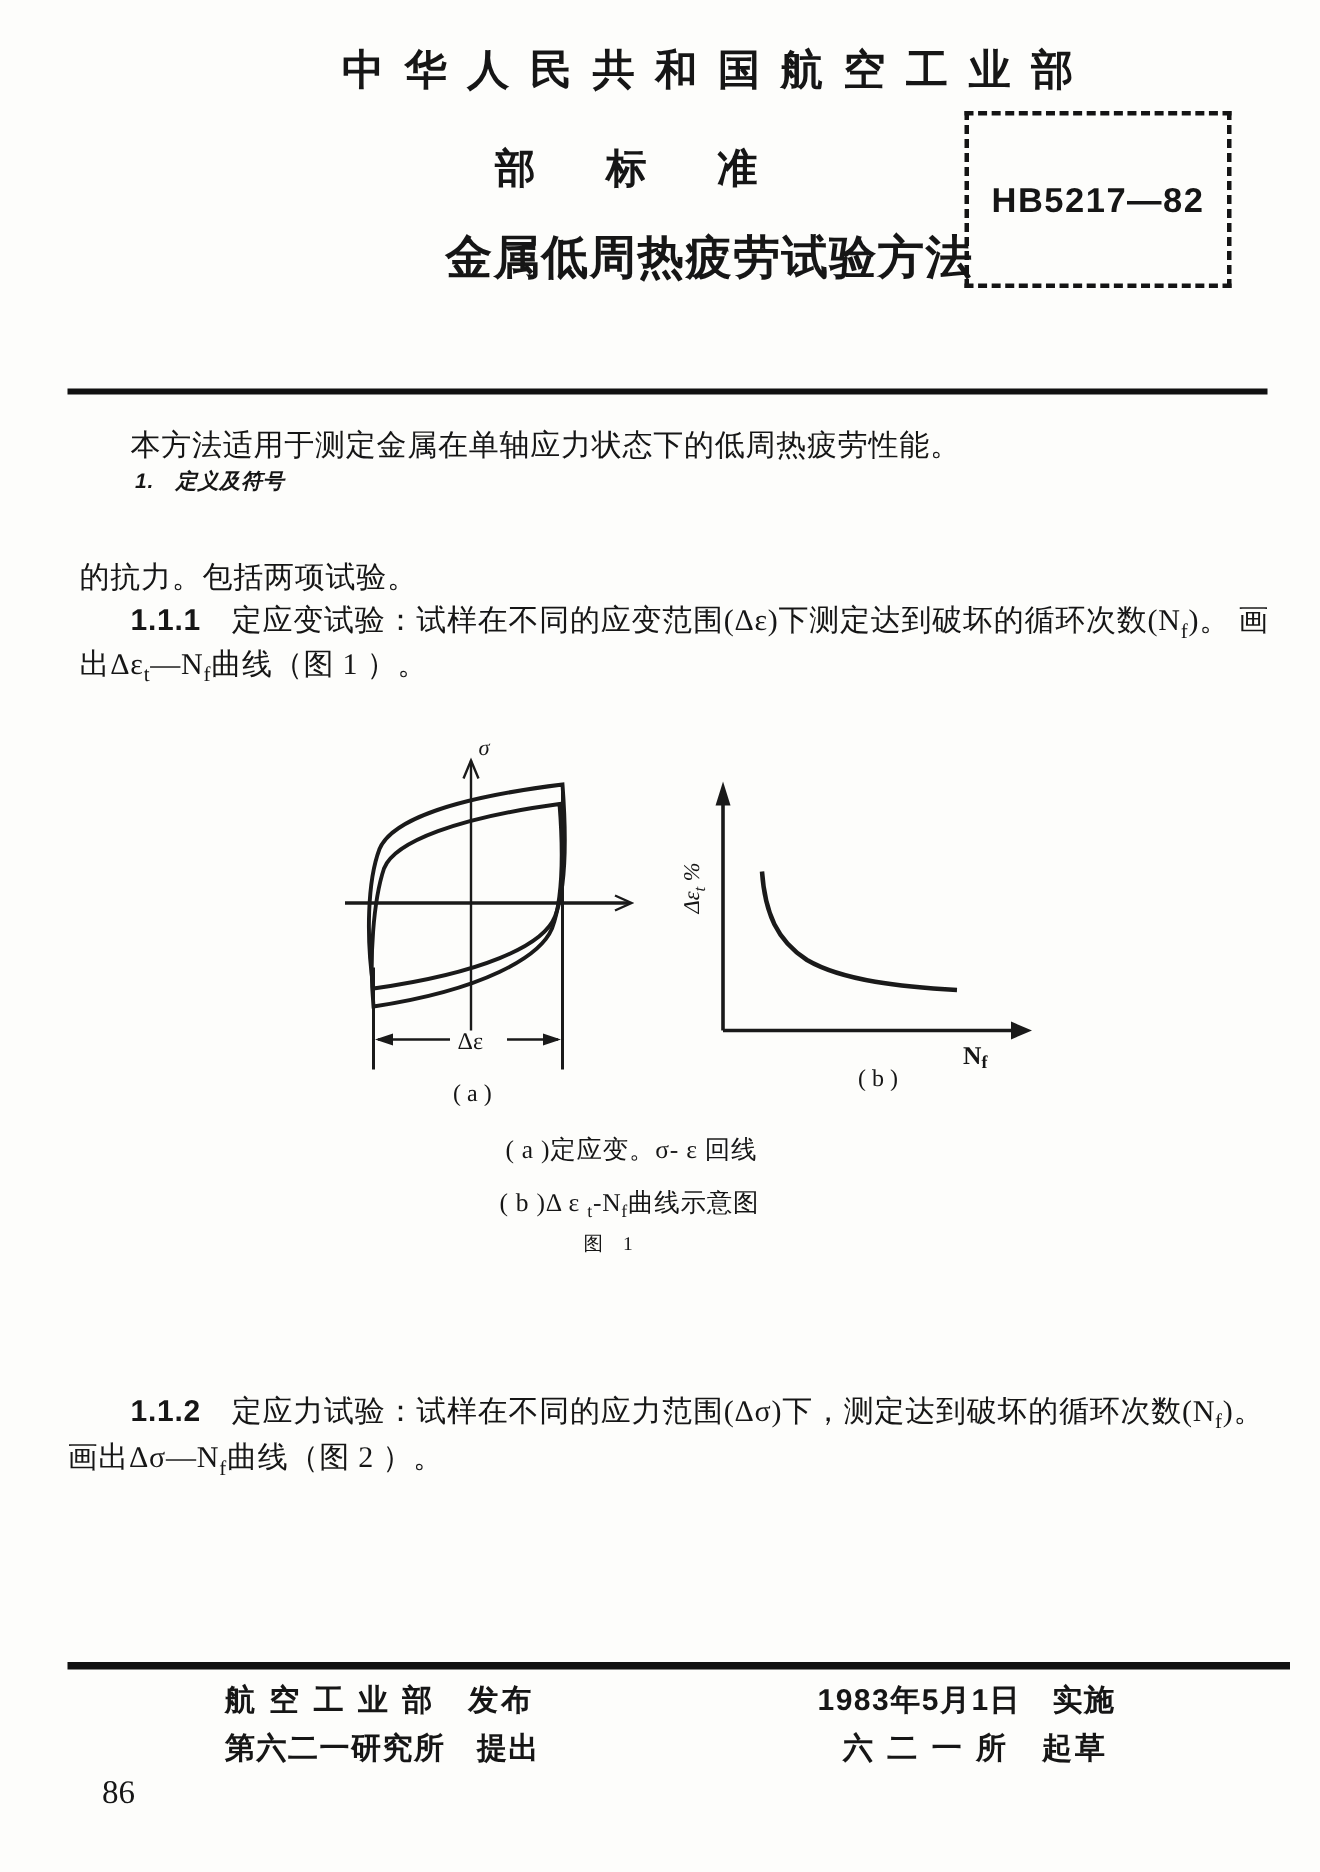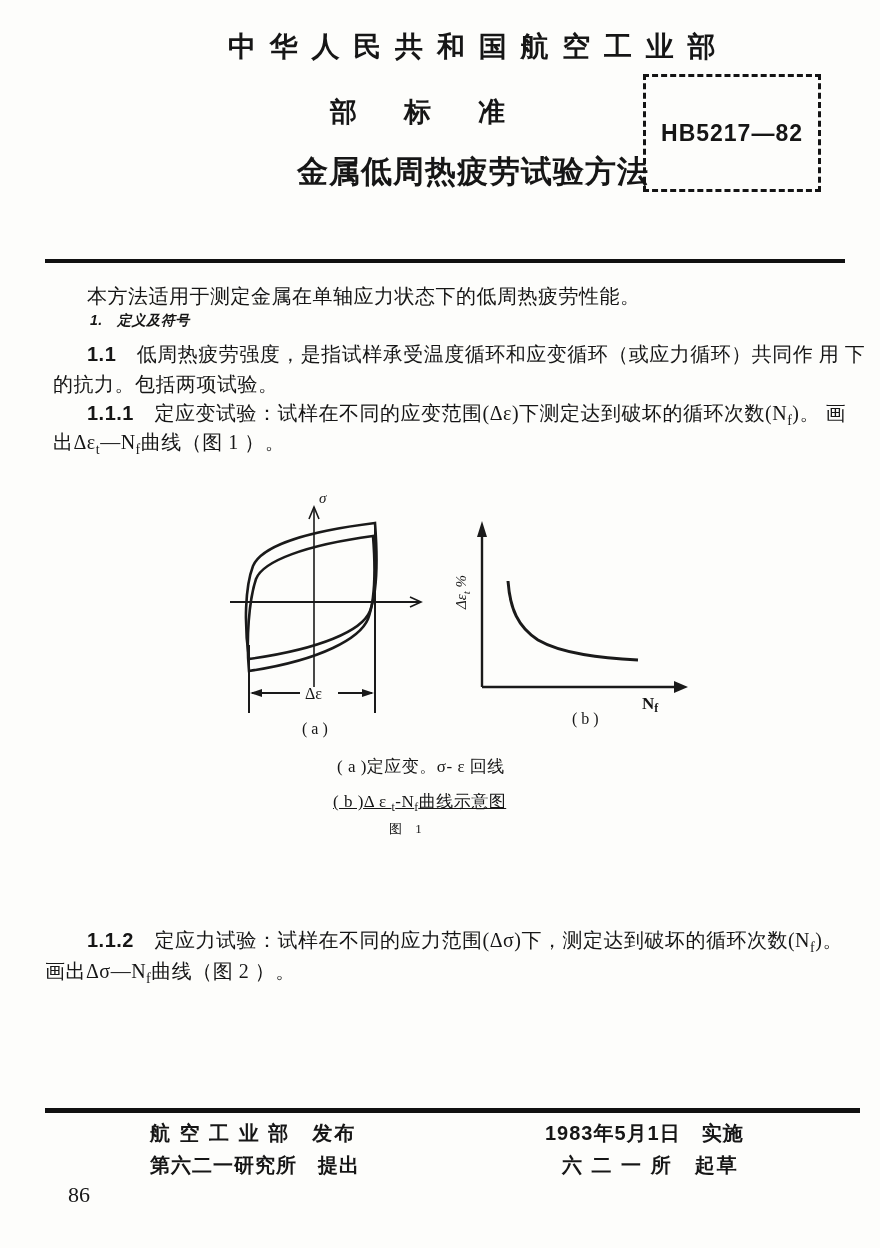--- a/index.html
+++ b/index.html
@@ -33,21 +33,21 @@
   .l-s111b{left:53px;top:429px;}
   .l-s112a{left:87px;top:927px;}
   .l-s112b{left:45px;top:958px;}
   sub{font-size:70%;}
   
   .fig-svg{position:absolute;}
   .fig-a{left:222px;top:487px;}
   .fig-b{left:450px;top:497px;}
   .cap{font-size:17px;letter-spacing:0.5px;}
   .cap-a{left:337px;top:755px;}
-  .cap-b{left:333px;top:790px;text-decoration:underline;}
+  .cap-b{left:333px;top:790px;}
   .cap-fig{left:389px;top:820px;font-size:13px;letter-spacing:5px;}
   
   .foot{font-size:20px;}
   .f-pub{left:150px;top:1120px;letter-spacing:2px;}
   .f-prop{left:150px;top:1152px;letter-spacing:1px;}
   .f-impl{left:545px;top:1120px;letter-spacing:1px;}
   .f-draft{left:562px;top:1152px;letter-spacing:2px;}
   .pagenum{left:55px;top:1182px;font-size:22px;margin-left:13px;}
   svg text{fill:#161616;}
 </style>
@@ -62,21 +62,20 @@
   <div class="abs hb-box">
     <span class="hei hb-code">HB5217—82</span>
   </div>
 
   <div class="rule rule-top"></div>
 
   <div class="abs bodyline l-intro">本方法适用于测定金属在单轴应力状态下的低周热疲劳性能。</div>
 
   <div class="abs bodyline hei l-sec1"><span class="num">1.</span>　<span>定义及符号</span></div>
 
-  <div class="abs bodyline l-s11a"><span class="num">1.1</span>　<span>低周热疲劳强度，是指试样承受温度循环和应变循环（或应力循环）共同作 用 下</span></div>
   <div class="abs bodyline l-s11b">的抗力。包括两项试验。</div>
 
   <div class="abs bodyline l-s111a"><span class="num">1.1.1</span>　<span>定应变试验：试样在不同的应变范围(Δε)下测定达到破坏的循环次数(N</span><sub>f</sub><span>)。 画</span></div>
   <div class="abs bodyline l-s111b"><span>出Δε</span><sub>t</sub><span>—N</span><sub>f</sub><span>曲线（图 1 ）。</span></div>
 
   <svg class="fig-svg fig-a" width="235" height="265" viewBox="0 0 235 265">
     <g stroke="#1a1a1a" fill="none" stroke-width="2">
 
       <line x1="92" y1="20" x2="92" y2="200" stroke-width="1.6"></line>
       <polyline points="87,32 92,20 97,32" stroke-width="1.6"></polyline>

